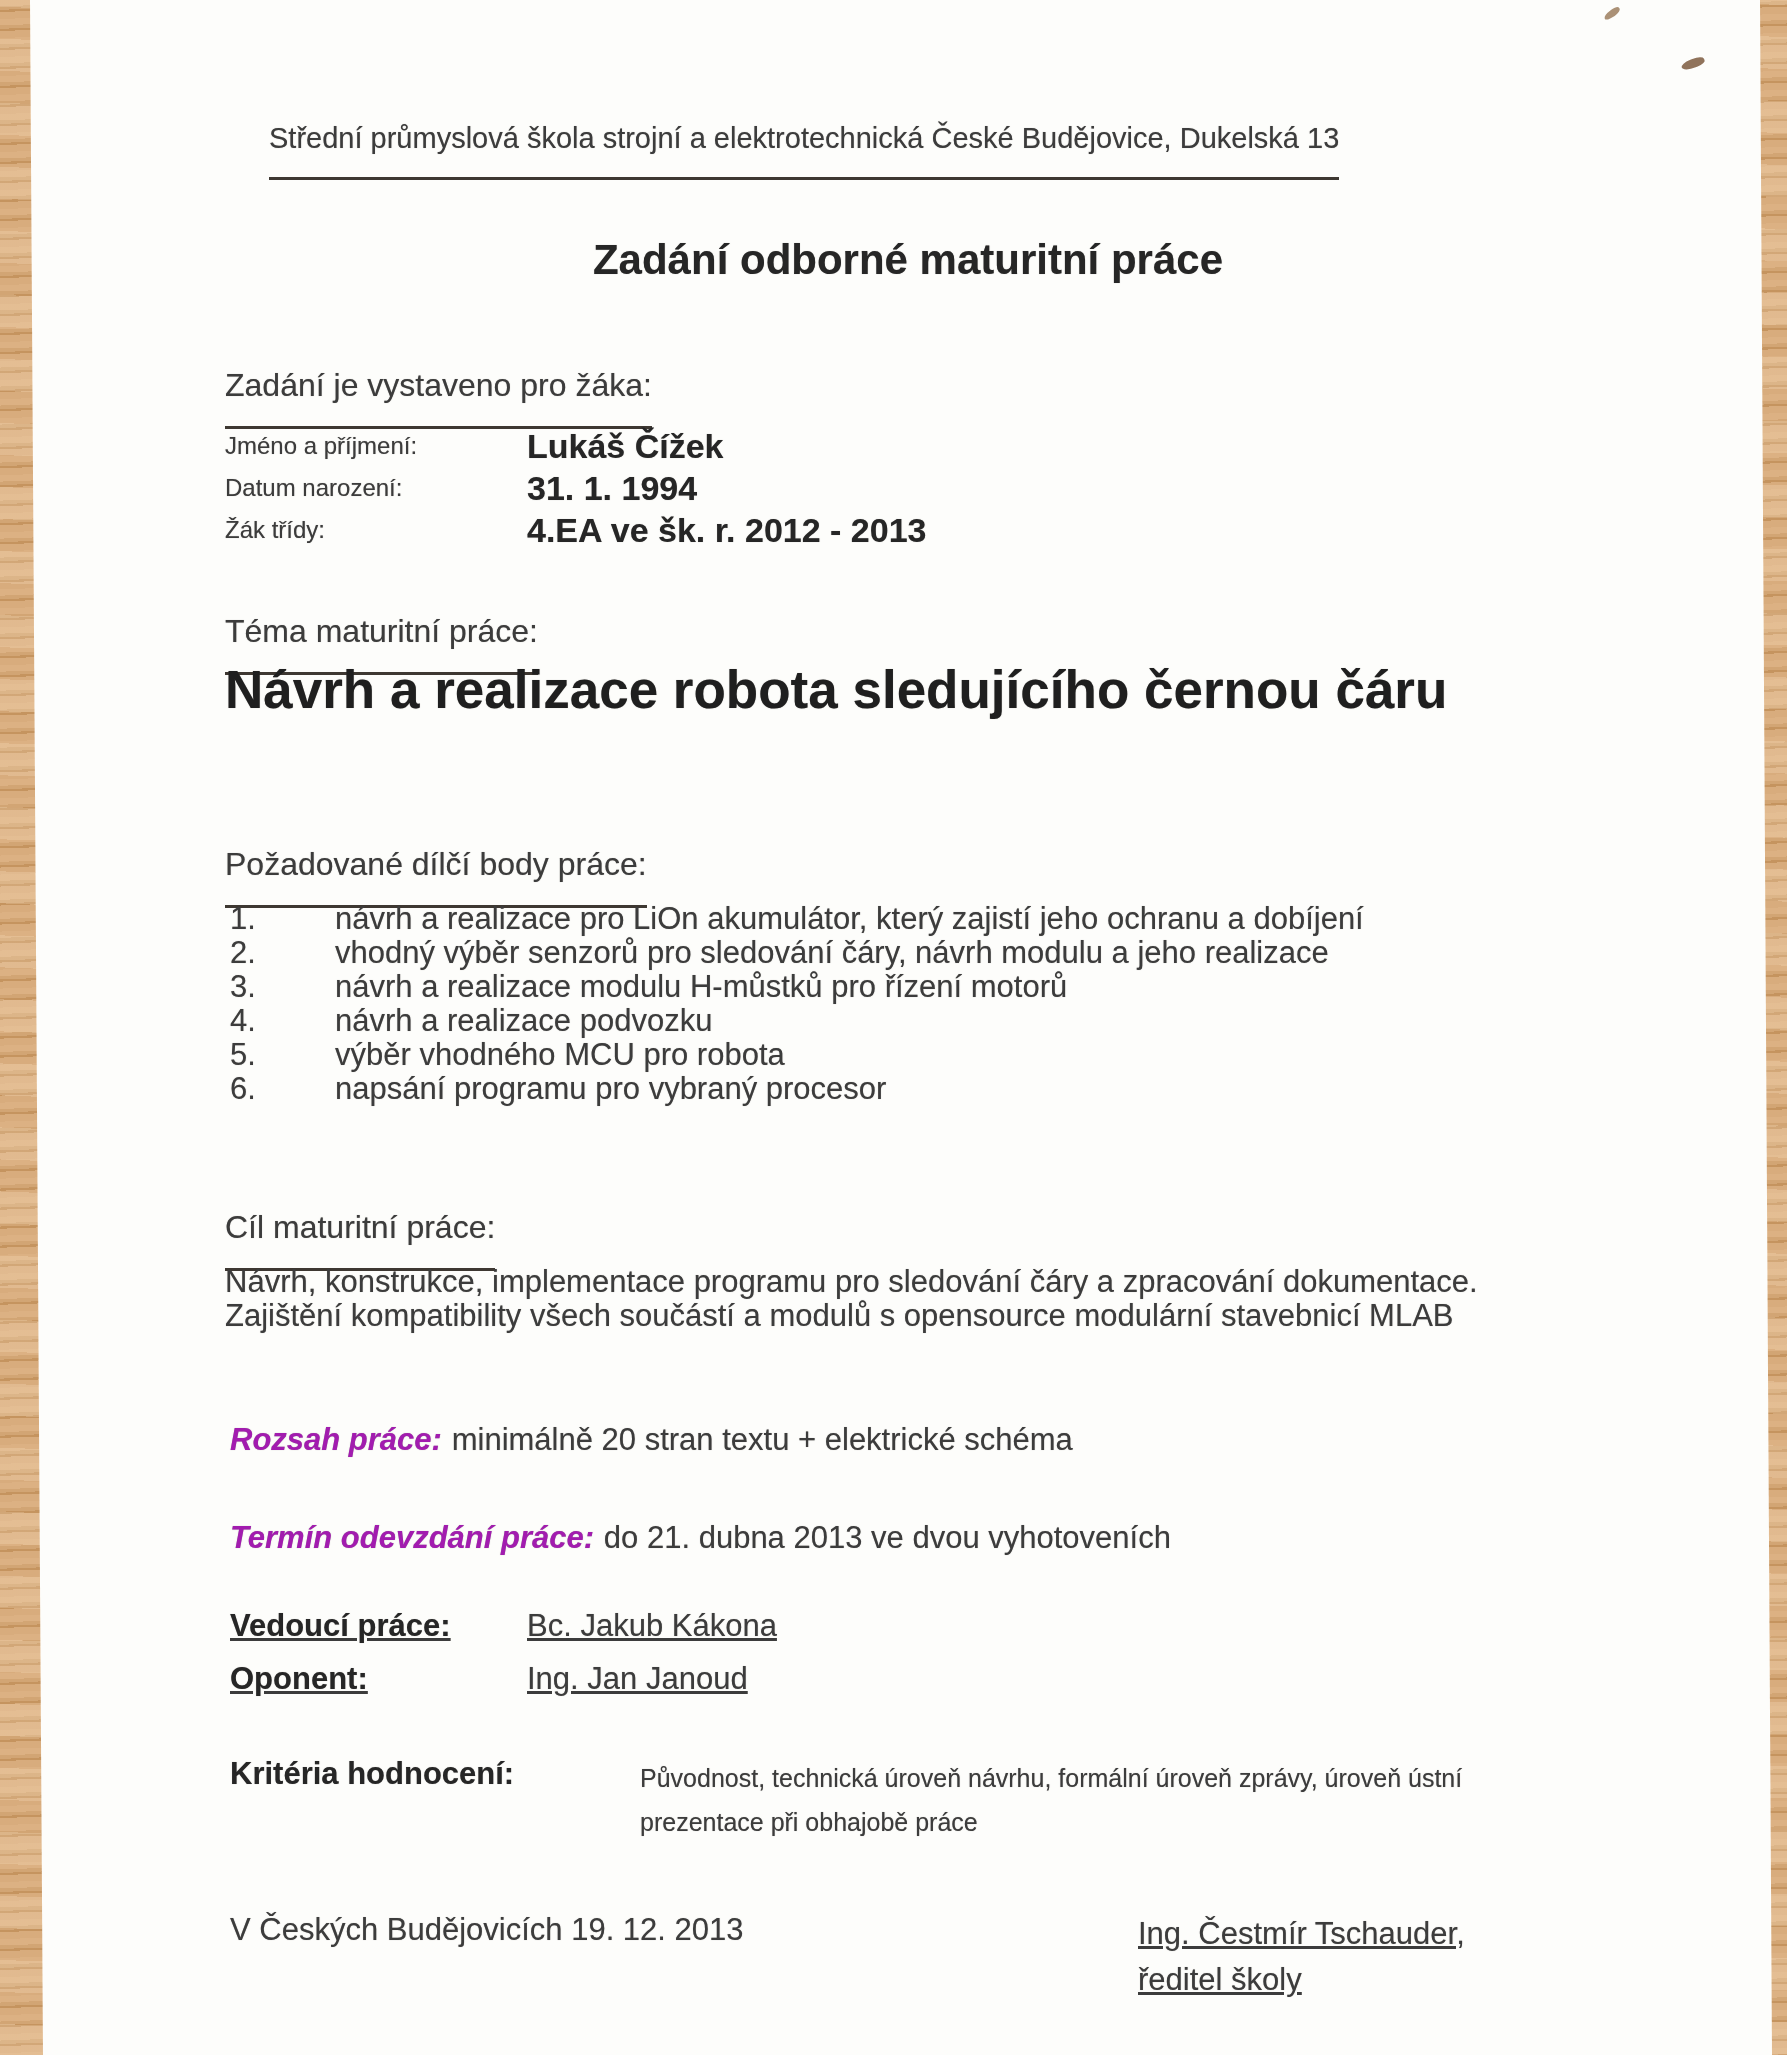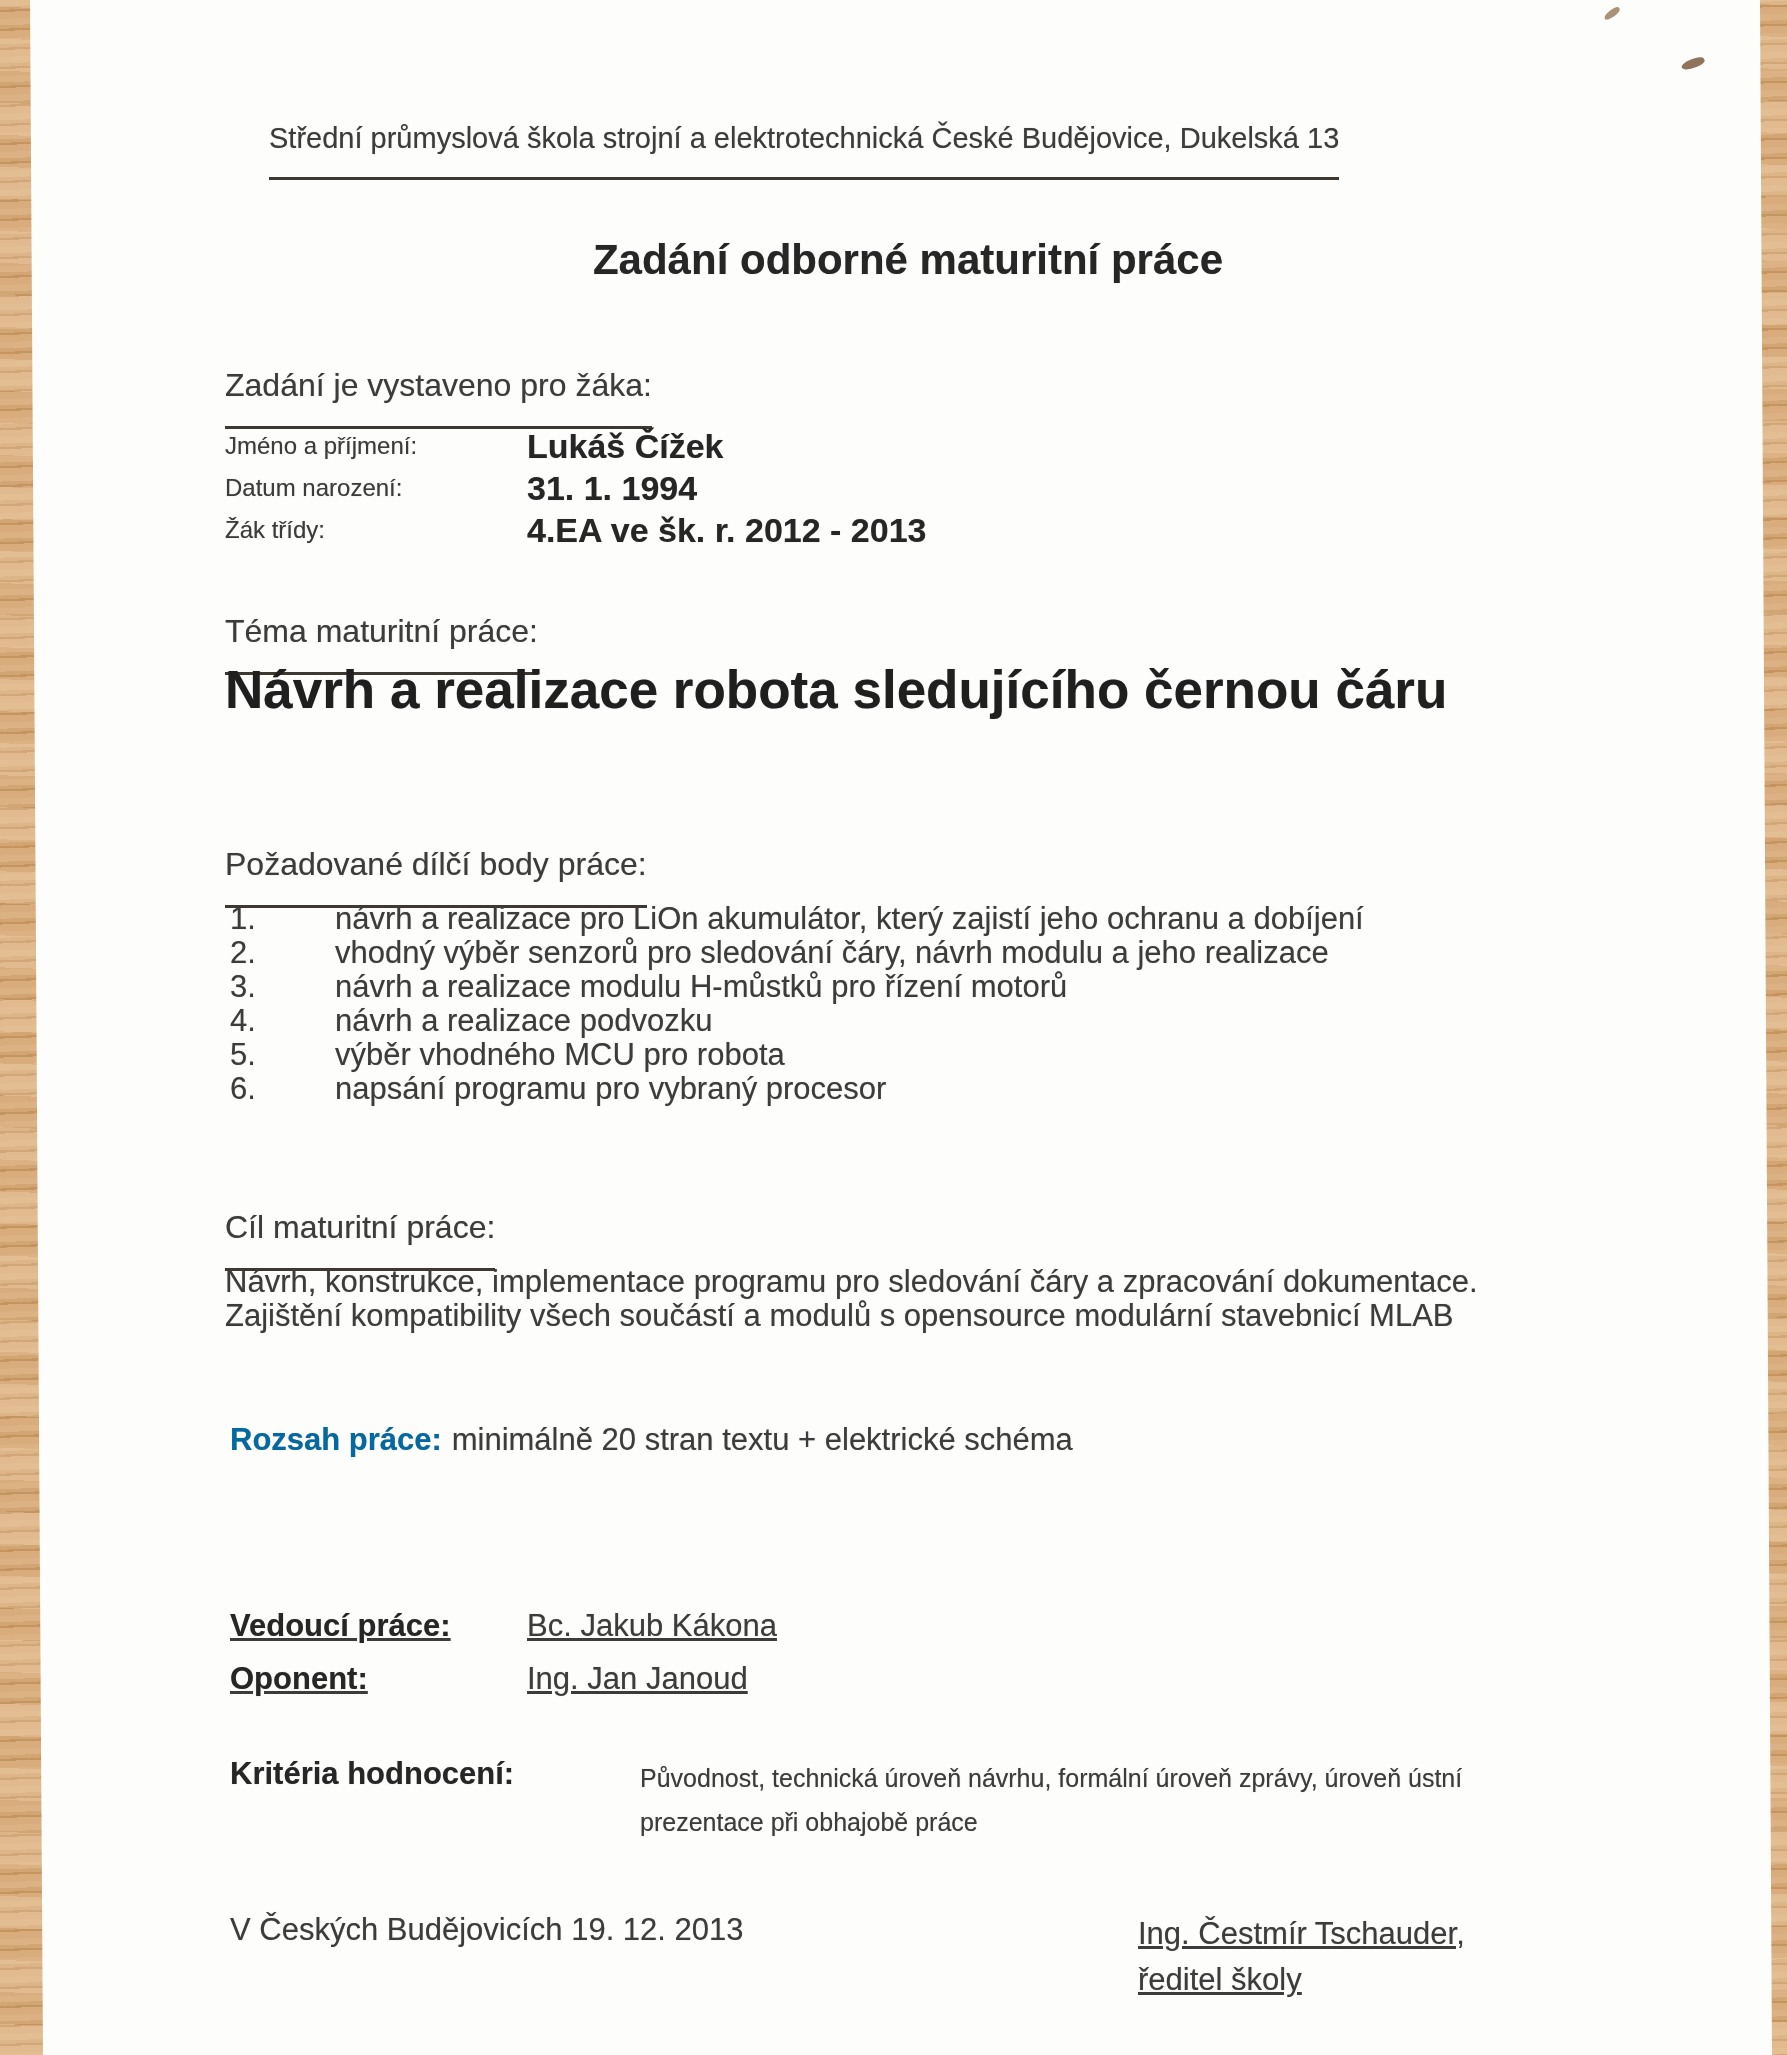--- a/index.html
+++ b/index.html
@@ -13,21 +13,21 @@
   }
   .paper{
     position:absolute;inset:0;
     background:#fdfdfb;
     clip-path:polygon(30px 0, 1760px 0, 1772px 2056px, 43px 2056px);
   }
   .txt{position:absolute;color:#3c3c3c;text-shadow:0 0 0.8px rgba(70,66,60,.5);}
   .u{display:inline-block;border-bottom:3.5px solid #3e3832;padding-bottom:22px;}
   .heading{font-size:32px;line-height:1.15;}
   .body-size{font-size:31px;line-height:34px;}
-  .bold{font-weight:bold;color:#0369a1;}
+  .bold{font-weight:bold;color:#a21caf;font-style:italic;}
   .doc-header{left:269px;top:122px;font-size:29px;}
   .doc-title{left:454px;top:236px;width:908px;text-align:center;font-size:42px;font-weight:bold;color:#262626;}
   .student-heading{left:225px;top:367px;}
   .student-rows{left:225px;top:425px;}
   .srow{display:flex;height:42px;align-items:center;}
   .srow .lbl{width:302px;flex:none;font-size:24px;}
   .srow .val{font-size:34px;font-weight:bold;color:#262626;}
   .theme-heading{left:225px;top:613px;}
   .theme-title{left:225px;top:659px;font-size:53px;font-weight:bold;color:#1f1f1f;}
   .req-heading{left:225px;top:846px;}
@@ -122,20 +122,23 @@
   <div class="txt heading goal-heading">
     <span class="u">Cíl maturitní práce:</span>
   </div>
 
   <div class="txt body-size goal-text">Návrh, konstrukce, implementace programu pro sledování čáry a zpracování dokumentace. Zajištění kompatibility všech součástí a modulů s opensource modulární stavebnicí MLAB</div>
 
   <div class="txt scope-line">
     <span class="bold">Rozsah práce:</span><span class="inline-val">minimálně 20 stran textu + elektrické schéma</span>
   </div>
 
+  <div class="txt deadline-line">
+    <span class="bold">Termín odevzdání práce:</span><span class="inline-val">do 21. dubna 2013 ve dvou vyhotoveních</span>
+  </div>
 
   <div class="txt person-row supervisor-row">
     <span class="lbl">Vedoucí práce:</span>
     <span>Bc. Jakub Kákona</span>
   </div>
 
   <div class="txt person-row opponent-row">
     <span class="lbl">Oponent:</span>
     <span>Ing. Jan Janoud</span>
   </div>

